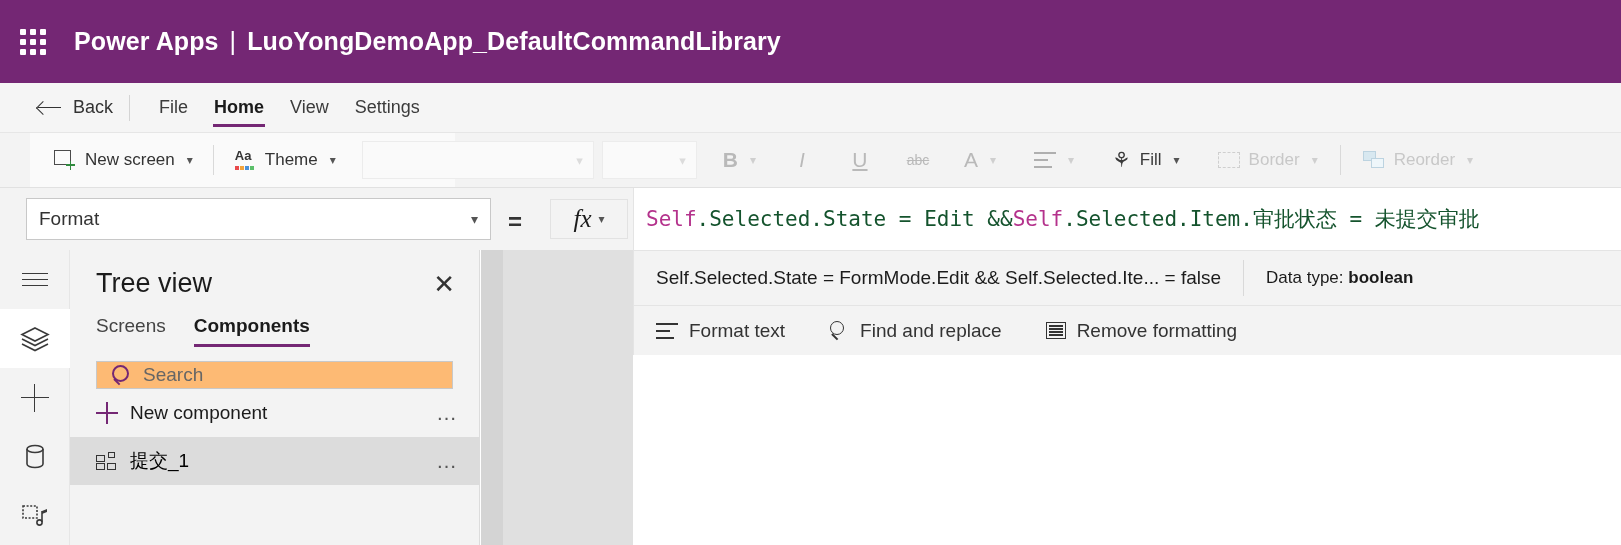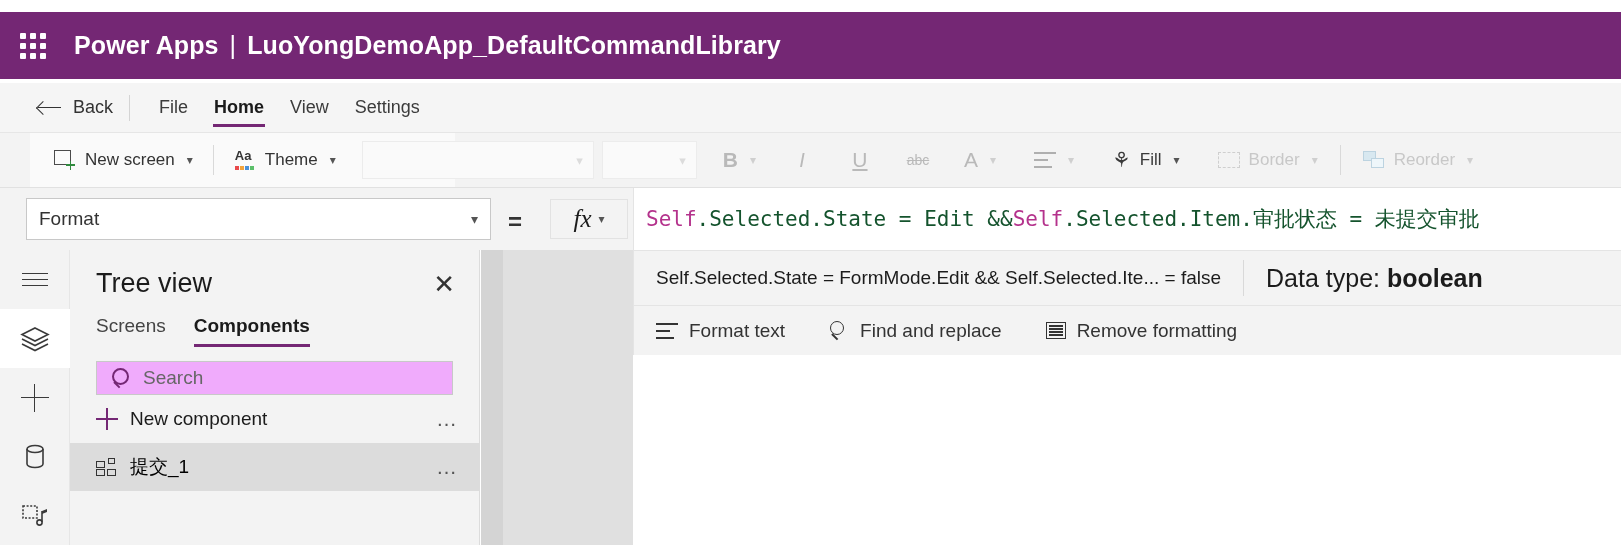--- a/index.html
+++ b/index.html
@@ -6,21 +6,21 @@
   html, body {
     width: 1621px; height: 545px;
     font-family: "Liberation Sans", sans-serif;
     background: #ffffff;
     overflow: hidden;
   }
   #app { position: relative; width: 1621px; height: 545px; }
 
   
   .topbar {
-    position: absolute; left: 0; top: 12px; width: 1621px; height: 67px;
+    position: absolute; left: 0; top: 0; width: 1621px; height: 83px;
     background: #742774; display: flex; align-items: center;
   }
   .waffle {
     width: 26px; height: 26px; margin-left: 20px; margin-right: 28px;
     display: grid; grid-template-columns: repeat(3, 1fr); grid-template-rows: repeat(3, 1fr);
     gap: 4px; cursor: pointer;
   }
   .waffle i { display: block; background: #ffffff; border-radius: 1px; }
   .brand {
     color: #ffffff; font-size: 25px; letter-spacing: .1px;
@@ -134,21 +134,21 @@
   .tok-plain { color: #14532d; }
   .fresult {
     height: 56px; background: #f3f3f3; border-top: 1px solid #e4e4e4; border-bottom: 1px solid #e4e4e4;
     display: flex; align-items: center;
   }
   .fresult .expr {
     font-size: 19px; color: #1b1b1b; padding-left: 22px; flex: 0 0 auto;
     white-space: nowrap;
   }
   .fresult .rsep { width: 1px; height: 36px; background: #d9d9d9; margin: 0 22px; }
-  .fresult .dtype { font-size: 25px; color: #1b1b1b; white-space: nowrap; }
+  .fresult .dtype { font-size: 17px; color: #1b1b1b; white-space: nowrap; }
   .fresult .dtype b { font-weight: bold; }
   .ftools {
     height: 49px; background: #f3f3f3; display: flex; align-items: center; gap: 0; padding-left: 22px;
   }
   .ftool {
     display: flex; align-items: center; gap: 11px; font-size: 19px; color: #333;
     padding: 0 22px 0 0; margin-right: 22px; cursor: pointer;
   }
   .lines-ico { width: 22px; height: 16px; display: flex; flex-direction: column; justify-content: space-between; }
   .lines-ico i { height: 2px; background: #333; display: block; }
@@ -197,21 +197,21 @@
   .tv-tabs { display: flex; gap: 0; padding: 16px 0 0 26px; }
   .tv-tab {
     font-size: 19px; color: #444; padding: 0 14px 10px 0; margin-right: 14px;
     cursor: pointer; position: relative;
   }
   .tv-tab.active { color: #1b1b1b; font-weight: bold; }
   .tv-tab.active::after {
     content: ""; position: absolute; left: 0; right: 14px; bottom: 0; height: 3px; background: #742774;
   }
   .tv-search {
-    margin: 14px 26px 0 26px; height: 34px; background: #f0abfc; border: 1px solid #c8c8c8;
+    margin: 14px 26px 0 26px; height: 28px; background: #fdba74; border: 1px solid #c8c8c8;
     display: flex; align-items: center; gap: 12px; padding: 0 14px; cursor: text;
   }
   .search-ico { width: 20px; height: 20px; position: relative; flex: 0 0 auto; }
   .search-ico::before {
     content: ""; position: absolute; left: 1px; top: 0; width: 13px; height: 13px;
     border: 2px solid #742774; border-radius: 50%;
   }
   .search-ico::after {
     content: ""; position: absolute; left: 3px; top: 13px; width: 8px; height: 2px;
     background: #742774; transform: rotate(45deg); transform-origin: left center;

